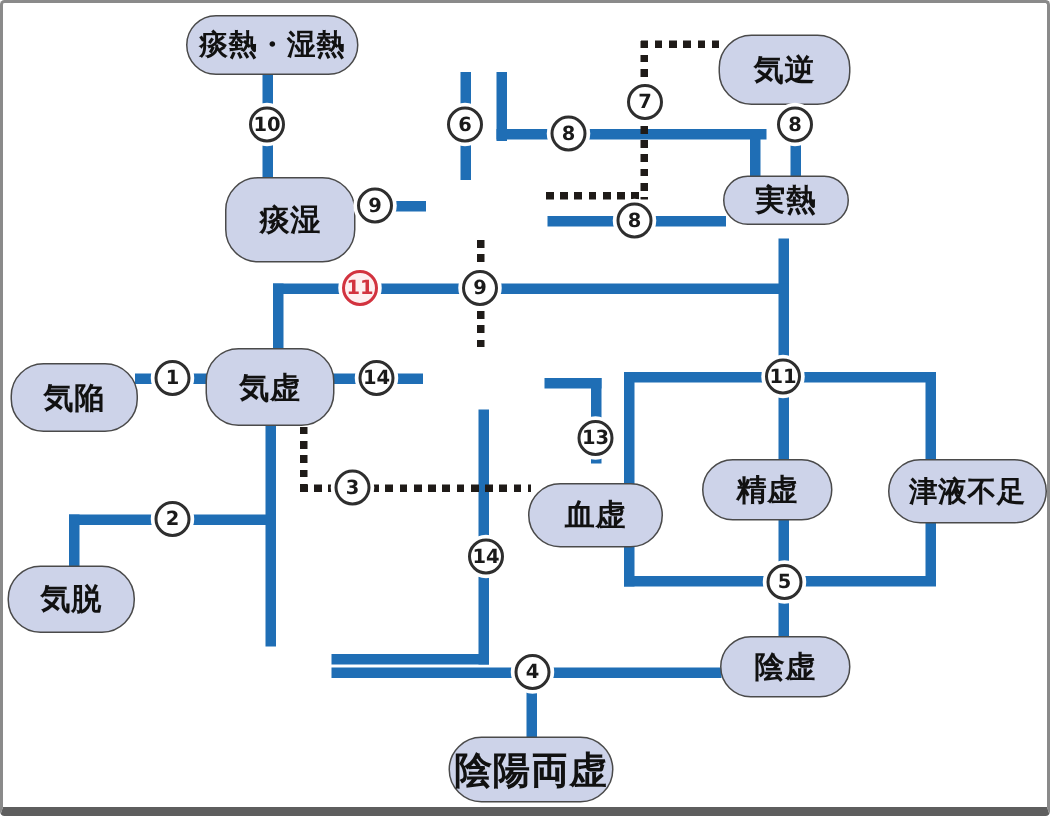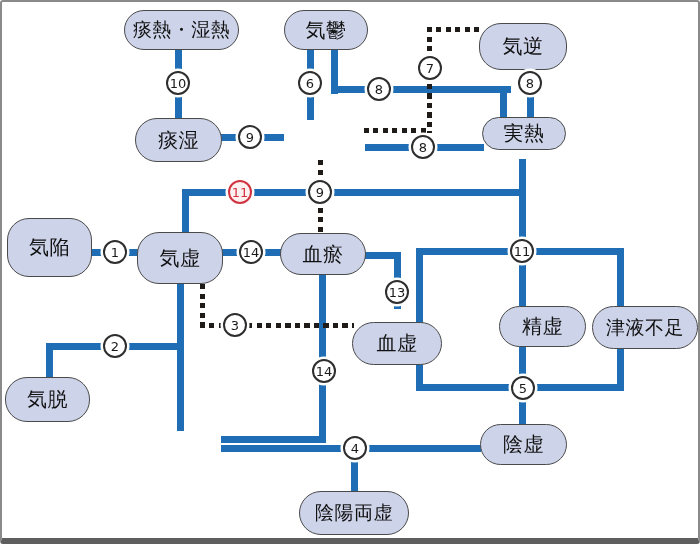--- a/index.html
+++ b/index.html
@@ -6,20 +6,21 @@
   .frame{
     position:relative;
     width:700px;height:544px;
     box-sizing:border-box;
     background:#ffffff;
     border:2px solid #8a8a8a;
     border-bottom:6px solid #5e5e5e;
     border-radius:3px;
     overflow:hidden;
     font-family:"DejaVu Sans",sans-serif;
+    font-weight:bold;
   }
   .ln{position:absolute;background:#1f6eb5;}
   .dot-h{position:absolute;height:5px;
     background:repeating-linear-gradient(to right,#1f1b18 0 5px,transparent 5px 9.5px);}
   .dot-v{position:absolute;width:5px;
     background:repeating-linear-gradient(to bottom,#1f1b18 0 5px,transparent 5px 9.5px);}
   .node{
     position:absolute;
     box-sizing:border-box;
     background:#cdd3e9;
@@ -84,33 +85,31 @@
   <div class="ln" style="left:348.5px;top:442.5px;width:7px;height:48px"></div>
 
   <div class="dot-h" style="left:424.5px;top:24.5px;width:55px"></div>
   <div class="dot-v" style="left:424.5px;top:24.5px;height:106px"></div>
   <div class="dot-h" style="left:362px;top:125.5px;width:65px"></div>
   <div class="dot-v" style="left:315.5px;top:158px;height:75px"></div>
   <div class="dot-v" style="left:197.5px;top:273px;height:52px"></div>
   <div class="dot-h" style="left:197.5px;top:320.5px;width:154px"></div>
 
   <div class="node" style="left:122px;top:8px;width:115px;height:40px;font-size:19px">痰熱・湿熱</div>
-  <div class="node" style="left:282px;top:8px;width:84px;height:40px">気鬱</div>
   <div class="node" style="left:477px;top:21px;width:88px;height:47px">気逆</div>
-  <div class="node" style="left:133px;top:116px;width:87px;height:44px">痰湿</div>
+  <div class="node" style="left:148px;top:116px;width:87px;height:57px">痰湿</div>
   <div class="node" style="left:480px;top:115px;width:84px;height:33px">実熱</div>
-  <div class="node" style="left:5px;top:216px;width:85px;height:59px">気陥</div>
+  <div class="node" style="left:5px;top:240px;width:85px;height:46px">気陥</div>
   <div class="node" style="left:135px;top:230px;width:86px;height:52px">気虚</div>
-  <div class="node" style="left:278px;top:231px;width:86px;height:42px">血瘀</div>
   <div class="node" style="left:350px;top:320px;width:90px;height:43px">血虚</div>
-  <div class="node" style="left:497px;top:304px;width:87px;height:41px">精虚</div>
+  <div class="node" style="left:466px;top:304px;width:87px;height:41px">精虚</div>
   <div class="node" style="left:590px;top:304px;width:106px;height:43px;font-size:19px">津液不足</div>
   <div class="node" style="left:3px;top:375px;width:85px;height:45px">気脱</div>
   <div class="node" style="left:478px;top:422px;width:87px;height:41px">陰虚</div>
-  <div class="node" style="left:297px;top:489px;width:110px;height:44px;font-size:19px">陰陽両虚</div>
+  <div class="node" style="left:297px;top:489px;width:110px;height:44px;font-size:25px">陰陽両虚</div>
 
   <div class="badge" style="left:101px;top:238px">1</div>
   <div class="badge" style="left:101px;top:332px">2</div>
   <div class="badge" style="left:221px;top:311px">3</div>
   <div class="badge" style="left:341px;top:434px">4</div>
   <div class="badge" style="left:509px;top:374px">5</div>
   <div class="badge" style="left:296px;top:69px">6</div>
   <div class="badge" style="left:416px;top:54px">7</div>
   <div class="badge" style="left:365px;top:75px">8</div>
   <div class="badge" style="left:516px;top:69px">8</div>

